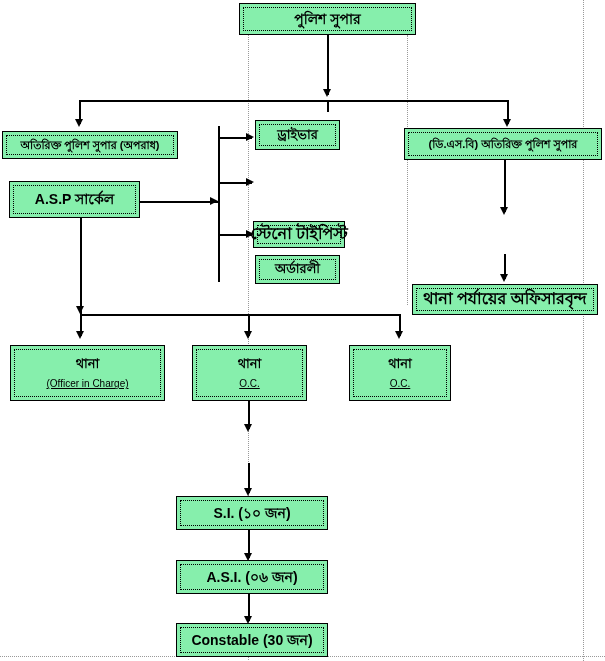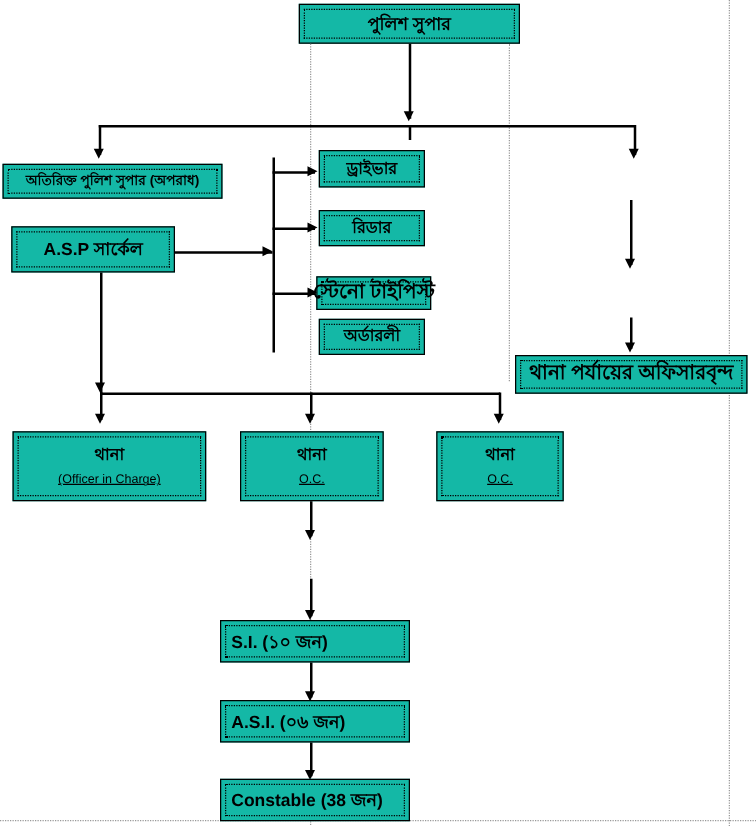--- a/index.html
+++ b/index.html
@@ -15,39 +15,39 @@
     width: 605px;
     height: 661px;
     background: #ffffff;
     overflow: hidden;
   }
   
   .node {
     position: absolute;
     box-sizing: border-box;
     border: 1.5px solid #000;
-    background: #14b8a6;
+    background: #86efac;
     display: flex;
     align-items: center;
     justify-content: center;
     padding: 3px;
   }
   .inner {
     box-sizing: border-box;
     border: 1px dotted #000;
     width: 100%;
     height: 100%;
     display: flex;
     flex-direction: column;
     align-items: center;
     justify-content: center;
     padding: 1px 4px;
   }
   .inner.left {
-    align-items: flex-start;
+    align-items: center;
   }
   .lbl {
     font-size: 13px;
     font-weight: bold;
     color: #000;
     line-height: 1.15;
     text-align: center;
     white-space: nowrap;
   }
   .sub {
@@ -130,20 +130,25 @@
   <div class="ln vl" style="left:327px; top:100px; height:12px;"></div>
   <div class="ln vl" style="left:507px; top:100px; height:24px;"></div>
   <div class="arrow-d" style="left:502.5px; top:119px;"></div>
 
   <div class="node" style="left:2px; top:131px; width:176px; height:28px;align-items:center;">
     <div class="inner">
       <span class="lbl tiny">অতিরিক্ত পুলিশ সুপার (অপরাধ)</span>
     </div>
   </div>
 
+  <div class="node" style="left:404px; top:128px; width:198px; height:32px;">
+    <div class="inner">
+      <span class="lbl tiny">(ডি.এস.বি) অতিরিক্ত পুলিশ সুপার</span>
+    </div>
+  </div>
 
   <div class="node" style="left:9px; top:181px; width:131px; height:37px;">
     <div class="inner">
       <span class="lbl lg">A.S.P সার্কেল</span>
     </div>
   </div>
 
   <div class="ln hl" style="left:140px; top:201px; width:78px;"></div>
   <div class="arrow-r" style="left:210px; top:196.5px;"></div>
 
@@ -157,25 +162,20 @@
 
   <div class="ln hl" style="left:218px; top:234px; width:34px;"></div>
   <div class="arrow-r" style="left:246px; top:229.5px;"></div>
 
   <div class="node" style="left:255px; top:120px; width:85px; height:30px;">
     <div class="inner">
       <span class="lbl">ড্রাইভার</span>
     </div>
   </div>
 
-  <div class="node" style="left:255px; top:168px; width:85px; height:29px;">
-    <div class="inner">
-      <span class="lbl">রিডার</span>
-    </div>
-  </div>
 
   <div class="node" style="left:253px; top:221px; width:92px; height:27px;">
     <div class="inner">
       <span class="lbl small">স্টেনো টাইপিস্ট</span>
     </div>
   </div>
 
   <div class="node" style="left:255px; top:255px; width:85px; height:29px;">
     <div class="inner">
       <span class="lbl">অর্ডারলী</span>
@@ -247,17 +247,17 @@
     <div class="inner left">
       <span class="lbl lg left-al">A.S.I. (০৬ জন)</span>
     </div>
   </div>
 
   <div class="ln vl" style="left:248px; top:594px; height:27px;"></div>
   <div class="arrow-d" style="left:243.5px; top:616px;"></div>
 
   <div class="node" style="left:176px; top:623px; width:152px; height:34px;">
     <div class="inner left">
-      <span class="lbl lg left-al">Constable (38 জন)</span>
+      <span class="lbl lg left-al">Constable (30 জন)</span>
     </div>
   </div>
 
 </div>
 
 </body></html>

